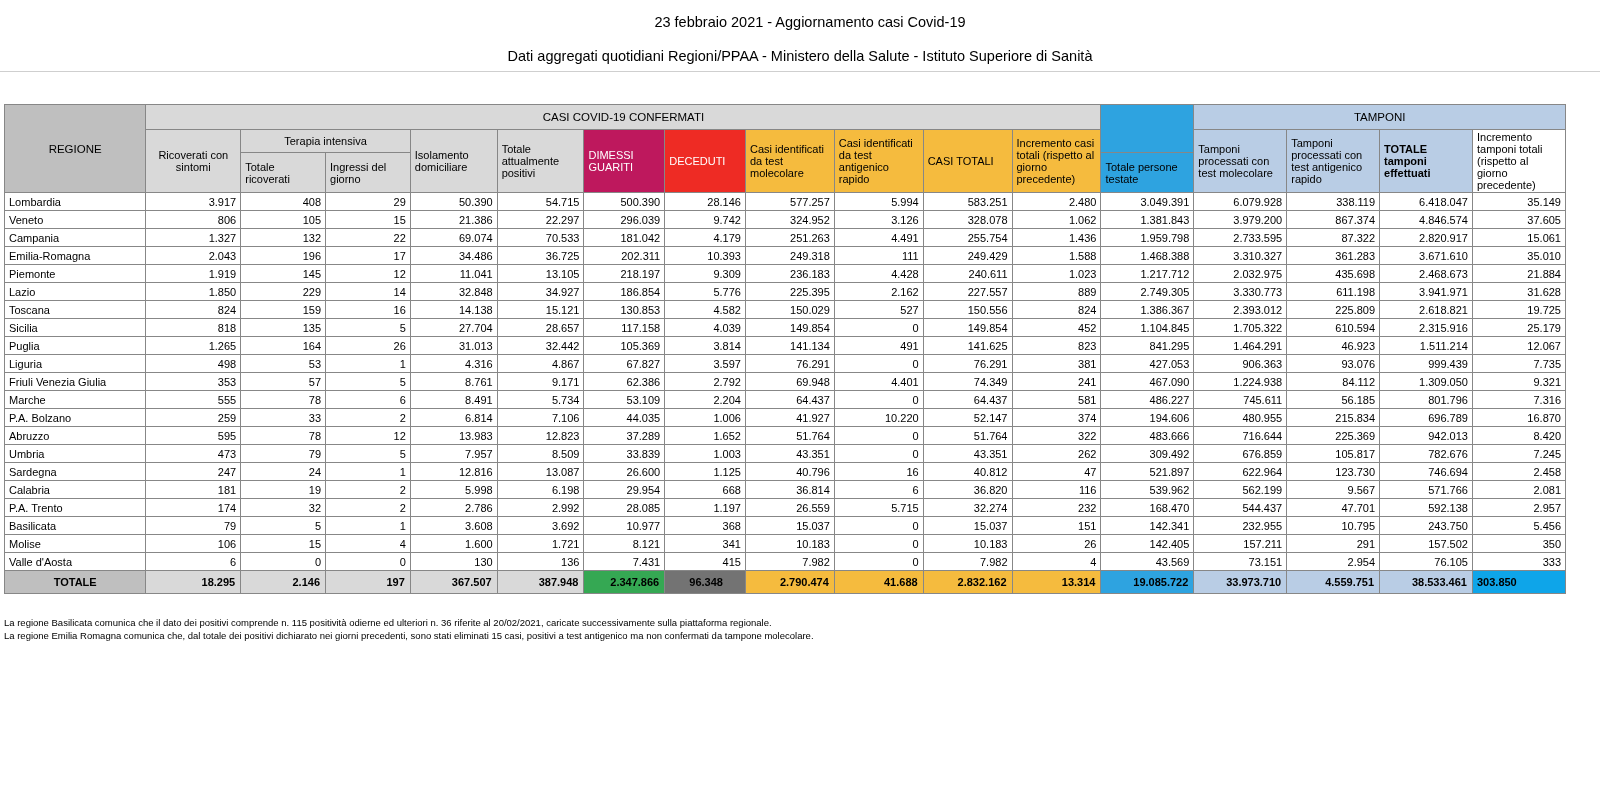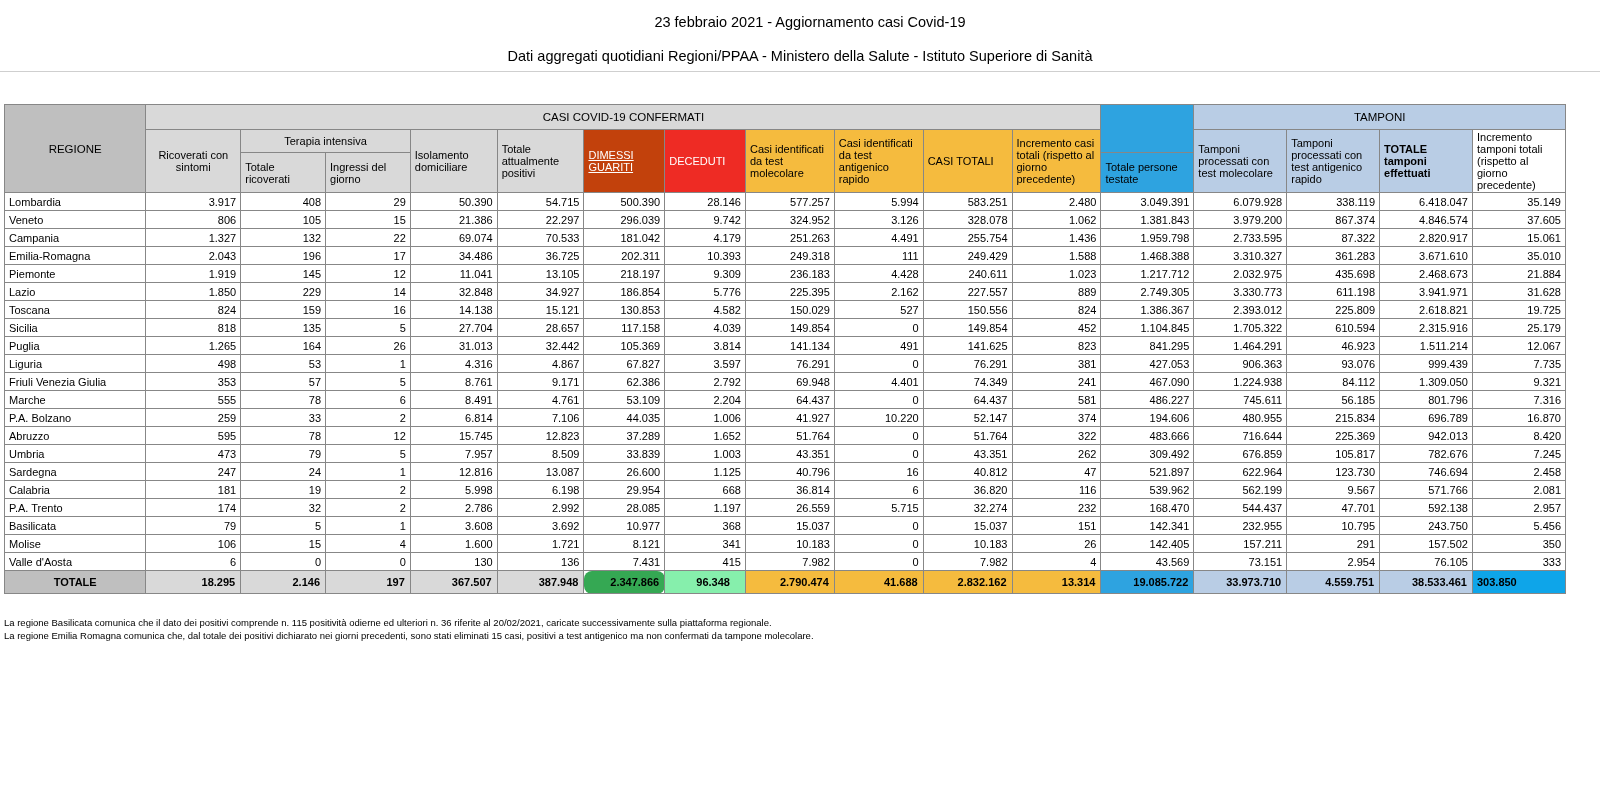--- a/index.html
+++ b/index.html
@@ -63,21 +63,21 @@
   .grp {
     text-align: center;
     font-weight: bold;
     font-size: 11.5px;
     height: 22px;
   }
   .grp-casi { background: #d9d9d9; }
   .grp-tamponi { background: #b9cde5; }
   .grp-testate { background: #2ea3e0; }
   .c-grey  { background: #d9d9d9; }
-  .c-green { background: #c2410c; color: #ffffff; font-weight: bold; text-decoration: underline; }
+  .c-green { background: #be185d; color: #ffffff; font-weight: bold; }
   .c-red   { background: #ee2b24; color: #ffffff; font-weight: bold; margin-left: 24px; }
   .c-orange{ background: #f5bb3e; font-weight: bold; }
   .c-orange-n{ background: #f5bb3e; }
   .c-blue  { background: #2ea3e0; }
   .c-lblue { background: #b9cde5; }
   .c-white { background: #ffffff; }
 
   .region-head {
     background: #bfbfbf;
     text-align: center;
@@ -104,22 +104,22 @@
     text-align: right;
     padding-right: 5px;
     background: #ffffff;
   }
   tr.total td {
     font-weight: bold;
     height: 20px;
   }
   tr.total td.region { background: #bfbfbf; text-align: center; }
   tr.total td.t-grey { background: #d9d9d9; text-align: right; padding-right: 5px; }
-  tr.total td.t-green { background: #35a853; text-align: right; padding-right: 5px; border-radius: 8px; }
-  tr.total td.t-red { background: #86efac; text-align: right; padding-right: 15px; }
+  tr.total td.t-green { background: #35a853; text-align: right; padding-right: 5px; }
+  tr.total td.t-red { background: #737373; text-align: right; padding-right: 22px; }
   tr.total td.t-orange { background: #f5bb3e; text-align: right; padding-right: 5px; }
   tr.total td.t-blue { background: #2ea3e0; text-align: right; padding-right: 5px; margin-left: 8px; }
   tr.total td.t-lblue { background: #b9cde5; text-align: right; padding-right: 5px; margin-left: 32px; }
   tr.total td.t-plain { background: #0ea5e9; padding-right: 1px; }
 
   
   .notes {
     margin-top: 22px;
     padding-left: 4px;
     font-size: 11px;
@@ -395,21 +395,21 @@
           <td class="num">84.112</td>
           <td class="num">1.309.050</td>
           <td class="num">9.321</td>
         </tr>
         <tr>
           <td class="region">Marche</td>
           <td class="num">555</td>
           <td class="num">78</td>
           <td class="num">6</td>
           <td class="num">8.491</td>
-          <td class="num">4.761</td>
+          <td class="num">5.734</td>
           <td class="num">53.109</td>
           <td class="num">2.204</td>
           <td class="num">64.437</td>
           <td class="num">0</td>
           <td class="num">64.437</td>
           <td class="num">581</td>
           <td class="num">486.227</td>
           <td class="num">745.611</td>
           <td class="num">56.185</td>
           <td class="num">801.796</td>
@@ -432,21 +432,21 @@
           <td class="num">480.955</td>
           <td class="num">215.834</td>
           <td class="num">696.789</td>
           <td class="num">16.870</td>
         </tr>
         <tr>
           <td class="region">Abruzzo</td>
           <td class="num">595</td>
           <td class="num">78</td>
           <td class="num">12</td>
-          <td class="num">15.745</td>
+          <td class="num">13.983</td>
           <td class="num">12.823</td>
           <td class="num">37.289</td>
           <td class="num">1.652</td>
           <td class="num">51.764</td>
           <td class="num">0</td>
           <td class="num">51.764</td>
           <td class="num">322</td>
           <td class="num">483.666</td>
           <td class="num">716.644</td>
           <td class="num">225.369</td>

